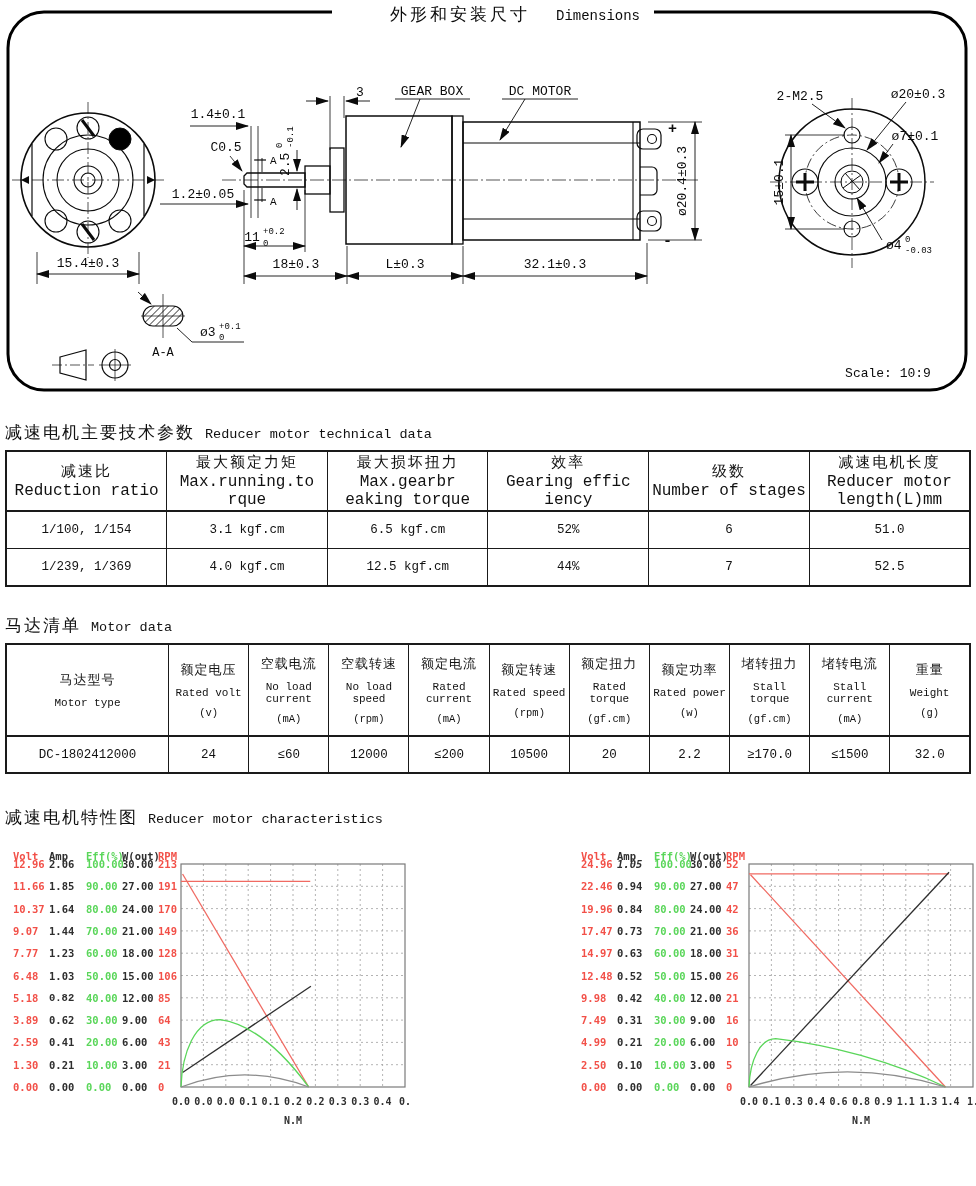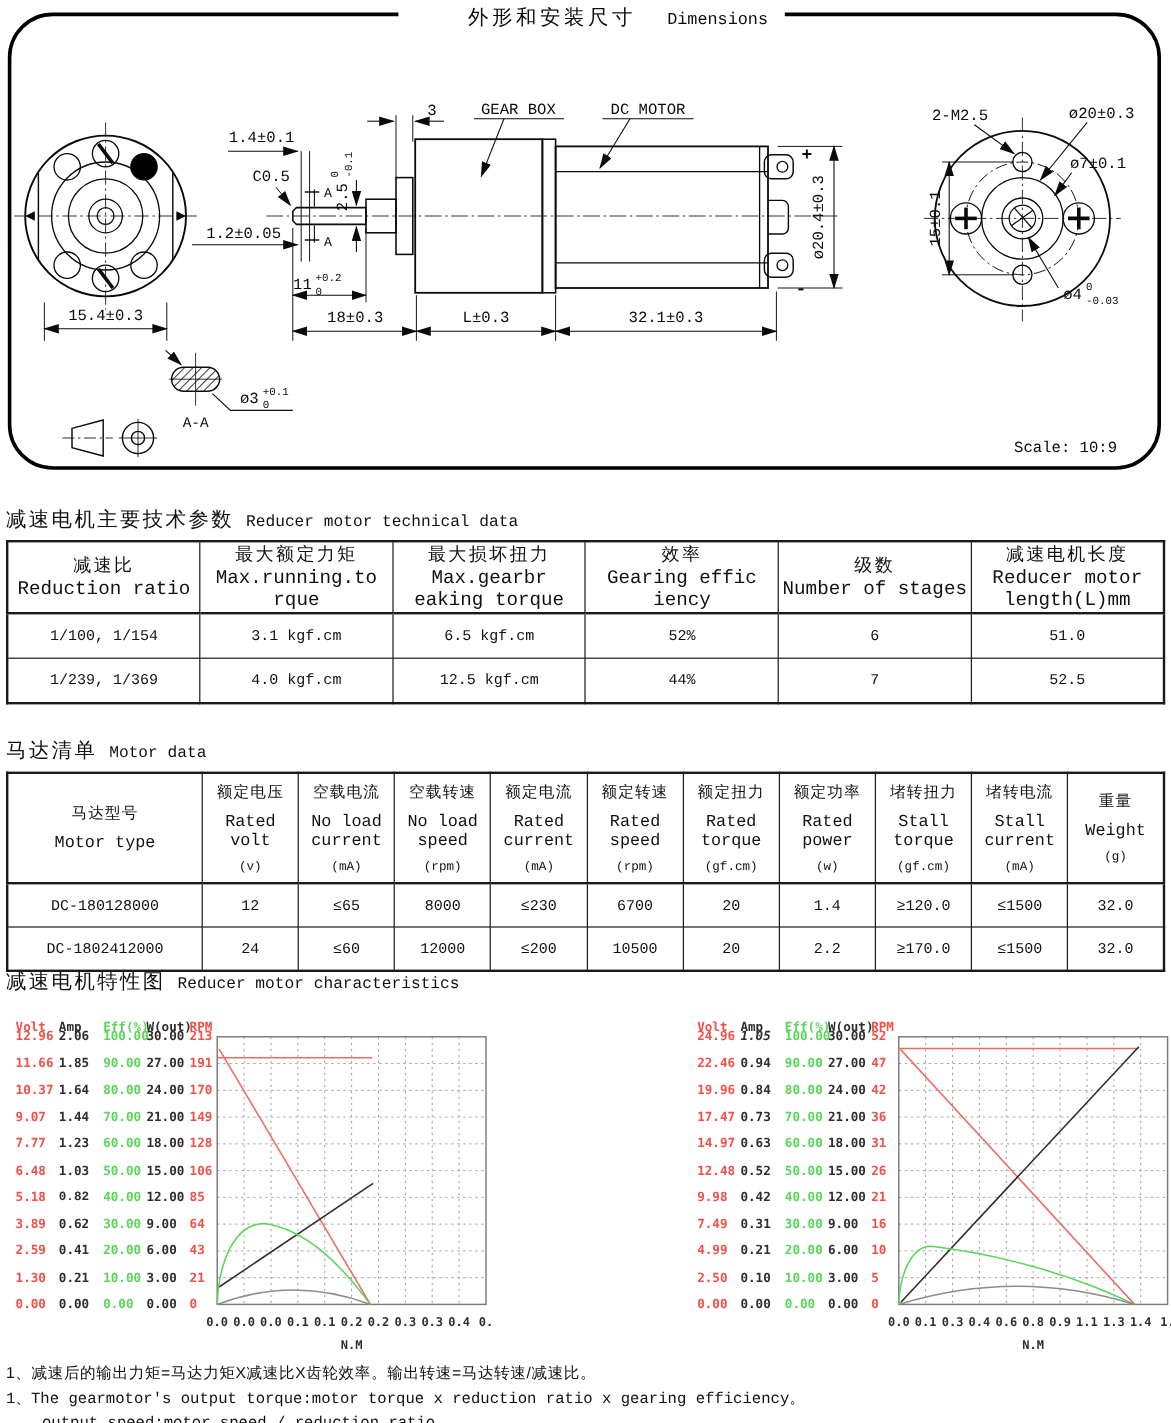--- a/index.html
+++ b/index.html
@@ -15,21 +15,21 @@
   table.spec{border:2px solid #1a1a1a;}
   table.spec thead th{border-bottom:2.5px solid #1a1a1a;font-weight:normal;}
   table.spec td{text-align:center;font-family:"Liberation Mono","DejaVu Sans Mono",monospace;font-size:12.5px;}
   #reducer-table thead th{height:42px;vertical-align:middle;}
   #reducer-table td{height:34px;}
   #reducer-table .h-cn{font-size:15px;letter-spacing:2px;}
   #reducer-table .h-en{font-size:16px;font-family:"Liberation Mono","DejaVu Sans Mono",monospace;margin-top:1px;text-align:center;}
   #motor-table thead th{height:88px;vertical-align:middle;}
   #motor-table td{height:33px;}
   #motor-table .h-cn{font-size:13px;letter-spacing:1px;}
-  #motor-table .h-en{font-size:14px;font-family:"Liberation Mono","DejaVu Sans Mono",monospace;margin-top:8px;}
+  #motor-table .h-en{font-size:11px;font-family:"Liberation Mono","DejaVu Sans Mono",monospace;margin-top:8px;}
   #motor-table .h-unit{font-size:10.5px;font-family:"Liberation Mono","DejaVu Sans Mono",monospace;margin-top:8px;min-height:12px;}
   #motor-table th:first-child{width:16.5%;}
   
   .chart-group{position:absolute;width:410px;height:292px;top:39px;}
   .nums{position:absolute;left:0;top:0;width:166px;height:292px;}
   .num-row{position:absolute;left:0;width:166px;height:22px;line-height:22px;
            font-family:"DejaVu Sans Mono","Liberation Mono",monospace;font-size:10.5px;font-weight:bold;}
   .num-row span{position:absolute;white-space:nowrap;}
   .plot-slot{position:absolute;left:163px;top:11px;width:244px;height:277px;}
   svg.plot .grid{stroke:#9f9f9f;stroke-width:0.8;stroke-dasharray:2 3;}
@@ -357,33 +357,20 @@
               <div class="h-unit">(mA)</div>
             </th>
             <th>
               <div class="h-cn">重量</div>
               <div class="h-en">Weight</div>
               <div class="h-unit">(g)</div>
             </th>
           </tr>
         </thead>
       <tbody id="mt-body">
-          <tr>
-            <td>DC-180128000</td>
-            <td>12</td>
-            <td>≤65</td>
-            <td>8000</td>
-            <td>≤230</td>
-            <td>6700</td>
-            <td>20</td>
-            <td>1.4</td>
-            <td>≥120.0</td>
-            <td>≤1500</td>
-            <td>32.0</td>
-          </tr>
           <tr>
             <td>DC-1802412000</td>
             <td>24</td>
             <td>≤60</td>
             <td>12000</td>
             <td>≤200</td>
             <td>10500</td>
             <td>20</td>
             <td>2.2</td>
             <td>≥170.0</td>
@@ -645,22 +632,14 @@
             <text x="145.4" y="249" text-anchor="middle">0.9</text>
             <text x="167.79999999999998" y="249" text-anchor="middle">1.1</text>
             <text x="190.20000000000002" y="249" text-anchor="middle">1.3</text>
             <text x="212.6" y="249" text-anchor="middle">1.4</text>
             <text x="235" y="249" text-anchor="middle">1.</text>
             <text x="123" y="268" text-anchor="middle">N.M</text>
           </svg></div>
     </div>
   </section>
 
-  <section class="abs" style="top:1133px;left:5px;width:966px;height:53px;overflow:hidden;">
-    <div class="note-cn" style="position:absolute;top:2px;left:0;">1、减速后的输出力矩=马达力矩X减速比X齿轮效率。输出转速=马达转速/减速比。</div>
-    <div class="note-en" style="position:absolute;top:23px;left:0;">1、The gearmotor's  output torque:motor torque x reduction ratio x gearing efficiency。</div>
-    <div class="note-en" style="position:absolute;top:43px;left:30px;">output speed:motor speed / reduction ratio。</div>
-    <div style="position:absolute;top:46px;left:615px;height:7px;overflow:hidden;white-space:nowrap;">
-      <span style="font-size:10px;">▪</span>
-    </div>
-  </section>
 
 </div>
 
 </body></html>

